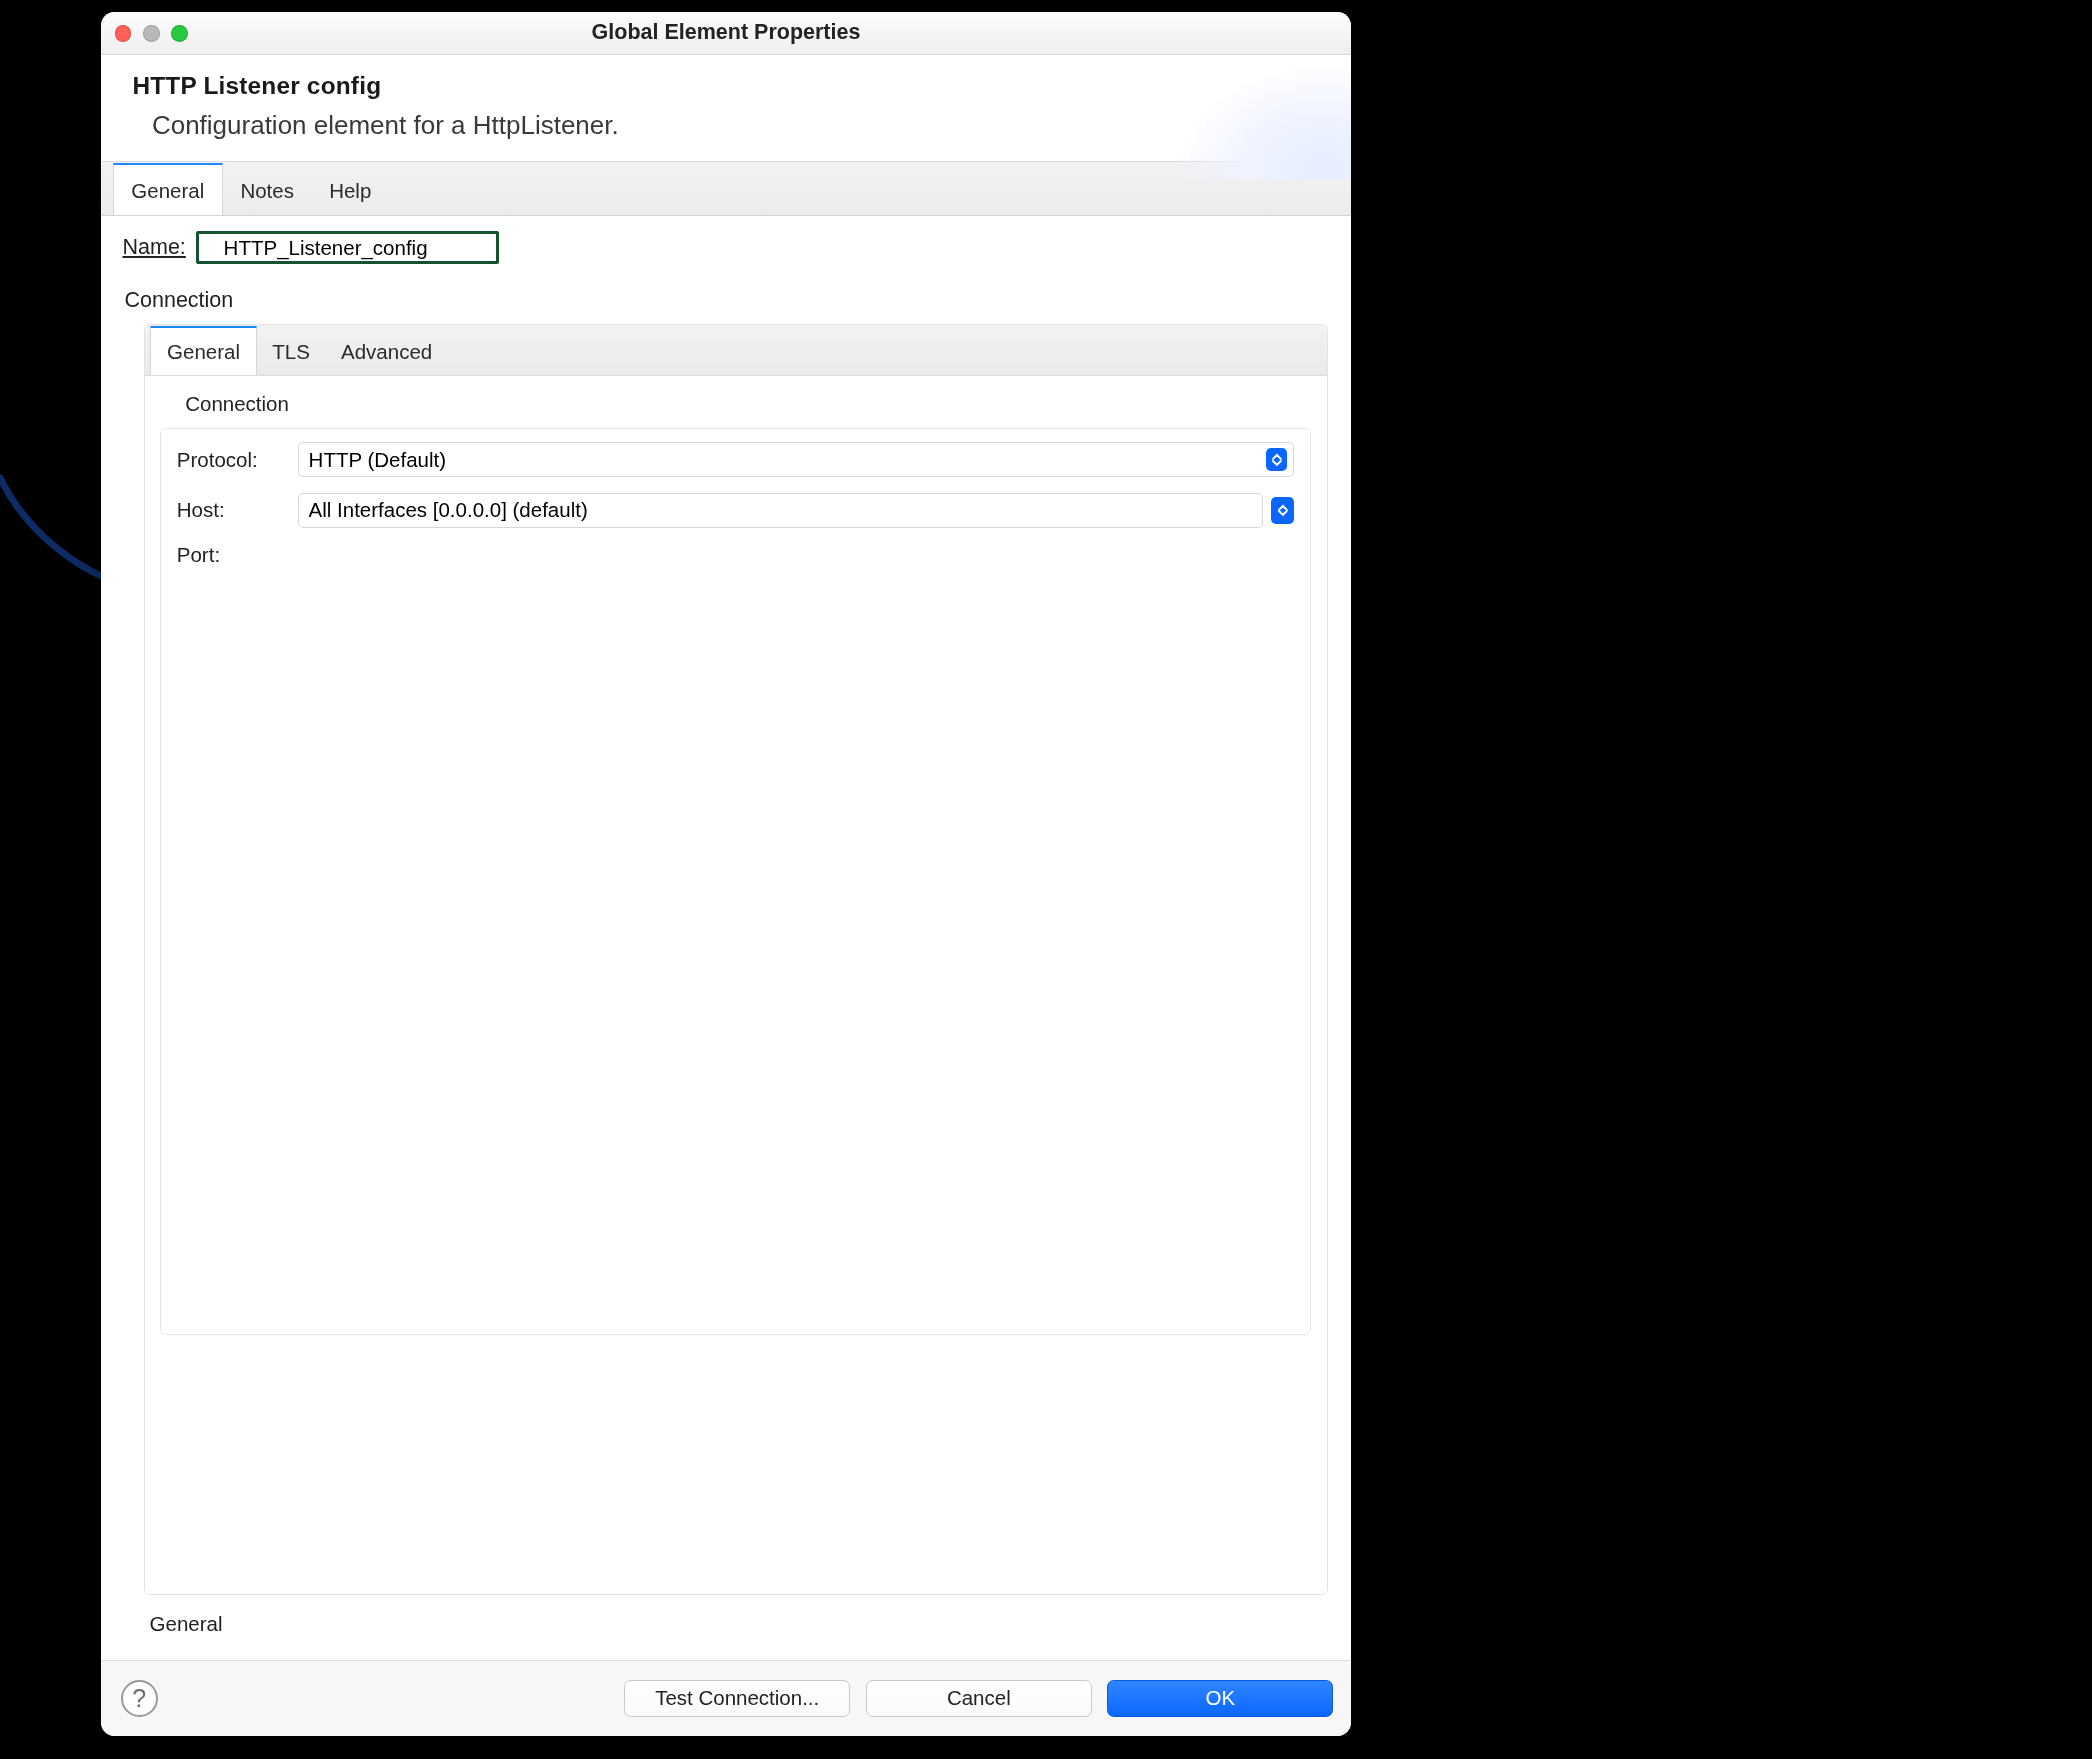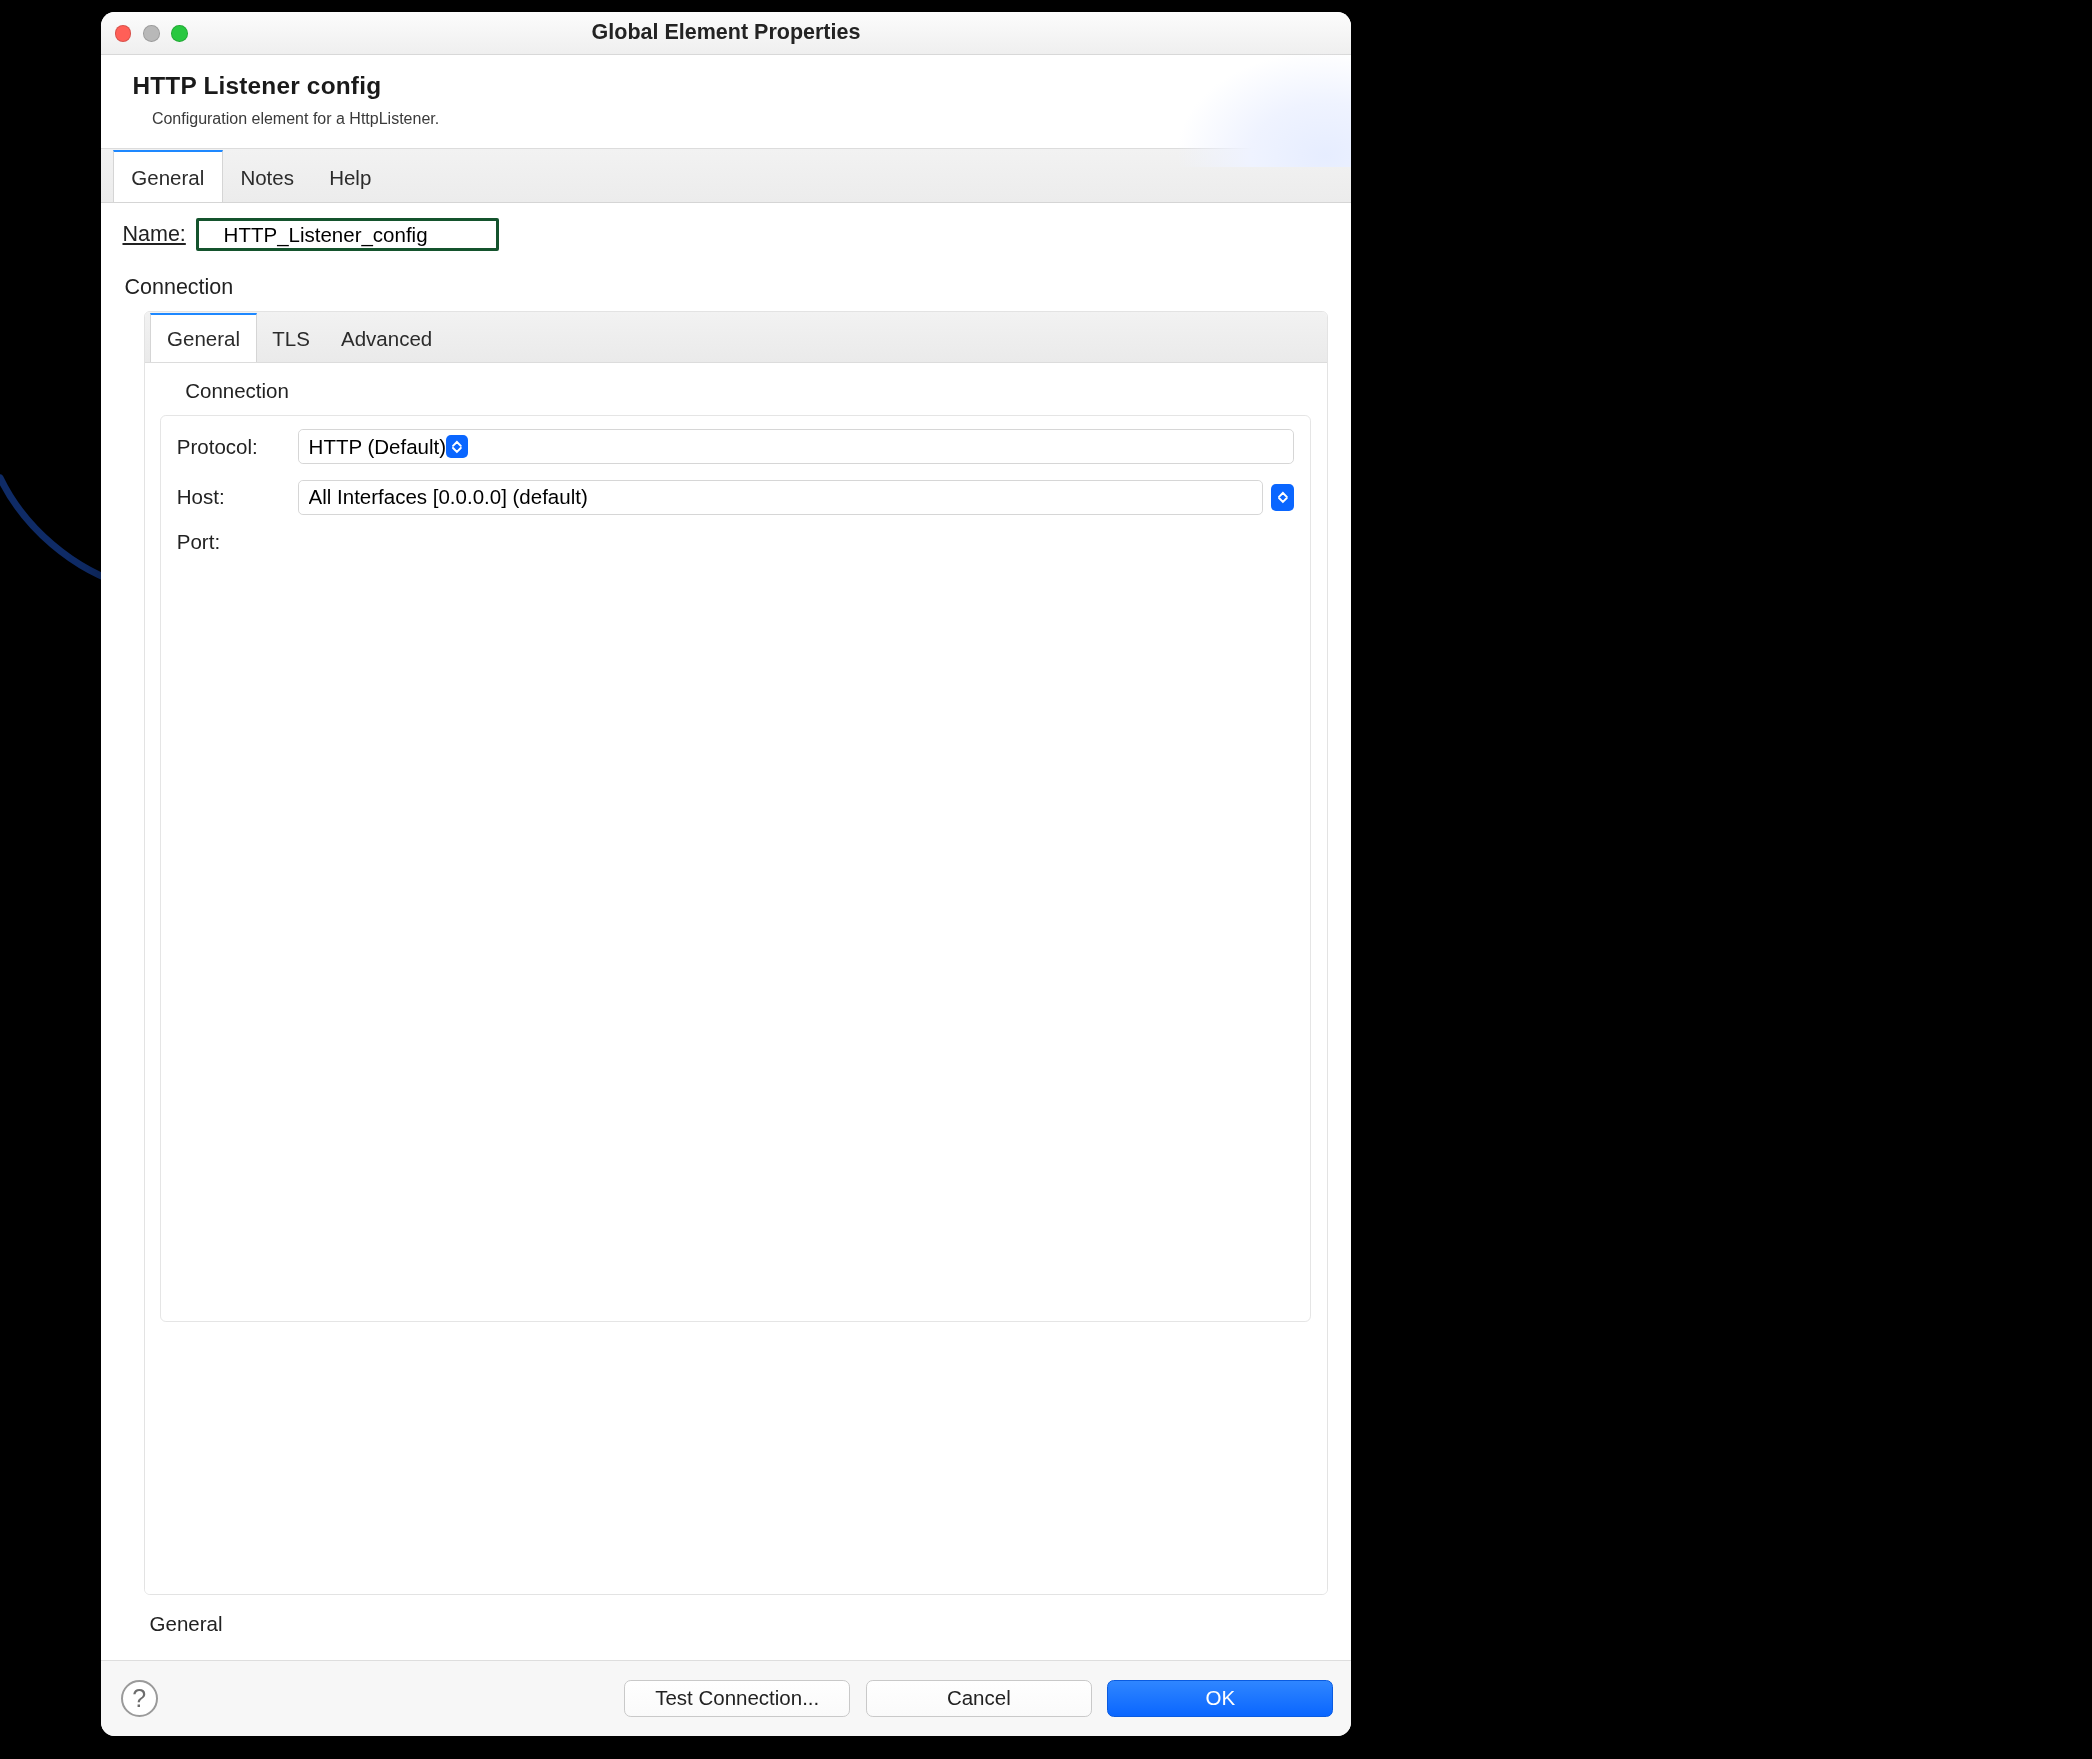--- a/index.html
+++ b/index.html
@@ -24,21 +24,21 @@
     border-bottom:1px solid #d8d8d8;
   }
   .traffic { position:absolute; left:13.7px; top:13.7px; display:flex; gap:11.7px; }
   .traffic span { width:16.6px; height:16.6px; border-radius:50%; display:inline-block; border:1px solid rgba(0,0,0,.15);}
   .tl-red{background:#ff5f57;} .tl-yel{background:#b8b8b8;} .tl-grn{background:#28c840;}
   .titlebar-title{ font-size:21.5px; font-weight:600; color:#232323;}
 
   
   .hdr { padding:17.6px 25px 19.5px 23.4px; position:relative; background:#fff;margin-left:8px;}
   .hdr-title{ font-size:24.4px; font-weight:700; color:#1a1a1a; letter-spacing:0.2px;}
-  .hdr-sub{ font-size:16px; color:#3a3a3a; margin-top:9.8px; margin-left:19.5px; }
+  .hdr-sub{ font-size:26px; color:#3a3a3a; margin-top:9.8px; margin-left:19.5px; }
   .hdr-glow{ position:absolute; right:-39px; bottom:-19.5px; width:215px; height:117px;
              background: radial-gradient(ellipse at 70% 90%, #e6edff 0%, #eff3ff 35%, rgba(255,255,255,0) 70%); }
 
   
   .main-tabs{ display:flex; align-items:flex-end; height:55px; padding-left:11.7px;
               background:linear-gradient(#f2f2f2,#ececec); border-top:1px solid #dcdcdc; border-bottom:1px solid #d5d5d5;}
   .main-tabs .tab{ padding:13.7px 17.6px 11.7px 17.6px; font-size:20.5px; color:#2b2b2b; border-top:2.9px solid transparent;}
   .main-tabs .tab.active{ background:#fff; border-top:2.9px solid #1e88ff; border-left:1px solid #d5d5d5; border-right:1px solid #d5d5d5;}
 
   
@@ -68,21 +68,21 @@
   .inner-tabs .tab.active{ background:#fff; border-top-color:#1e88ff; border-left:1px solid #d5d5d5; border-right:1px solid #d5d5d5;}
   .panel-body{ flex:1; padding:11.7px 15.6px; background:#fff;}
   .conn-label{ font-size:20.5px; color:#222; padding:3.9px 0 11.7px 25px;}
   .fieldset{
     border:1px solid #e5e5e5; border-radius:5.9px; padding:13.7px 15.6px 0 15.6px; min-height:907px;
   }
   .form-row{ display:flex; align-items:center; margin-bottom:15.6px;}
   .form-row .flabel{ width:121px; font-size:20.5px; color:#222;}
   .select{
     flex:1; height:35px; border:1px solid #d6d6d6; border-radius:4.9px; background:#fff;
-    display:flex; align-items:center; padding:0 5.9px 0 9.8px; font-size:20.5px;
+    display:flex; align-items:center; justify-content:space-between; padding:0 5.9px 0 9.8px; font-size:20.5px;
   }
   .select .chips{
     width:21.5px; height:23.4px; border-radius:4.9px; background:#0a66ff;
     display:flex; flex-direction:column; align-items:center; justify-content:center;
   }
   .select .chips svg{ display:block;}
   .tfield{
     flex:1; height:35px; border:1px solid #d6d6d6; border-radius:4.9px; background:#fff;
     padding:0 9.8px; font-size:20.5px;
   }

